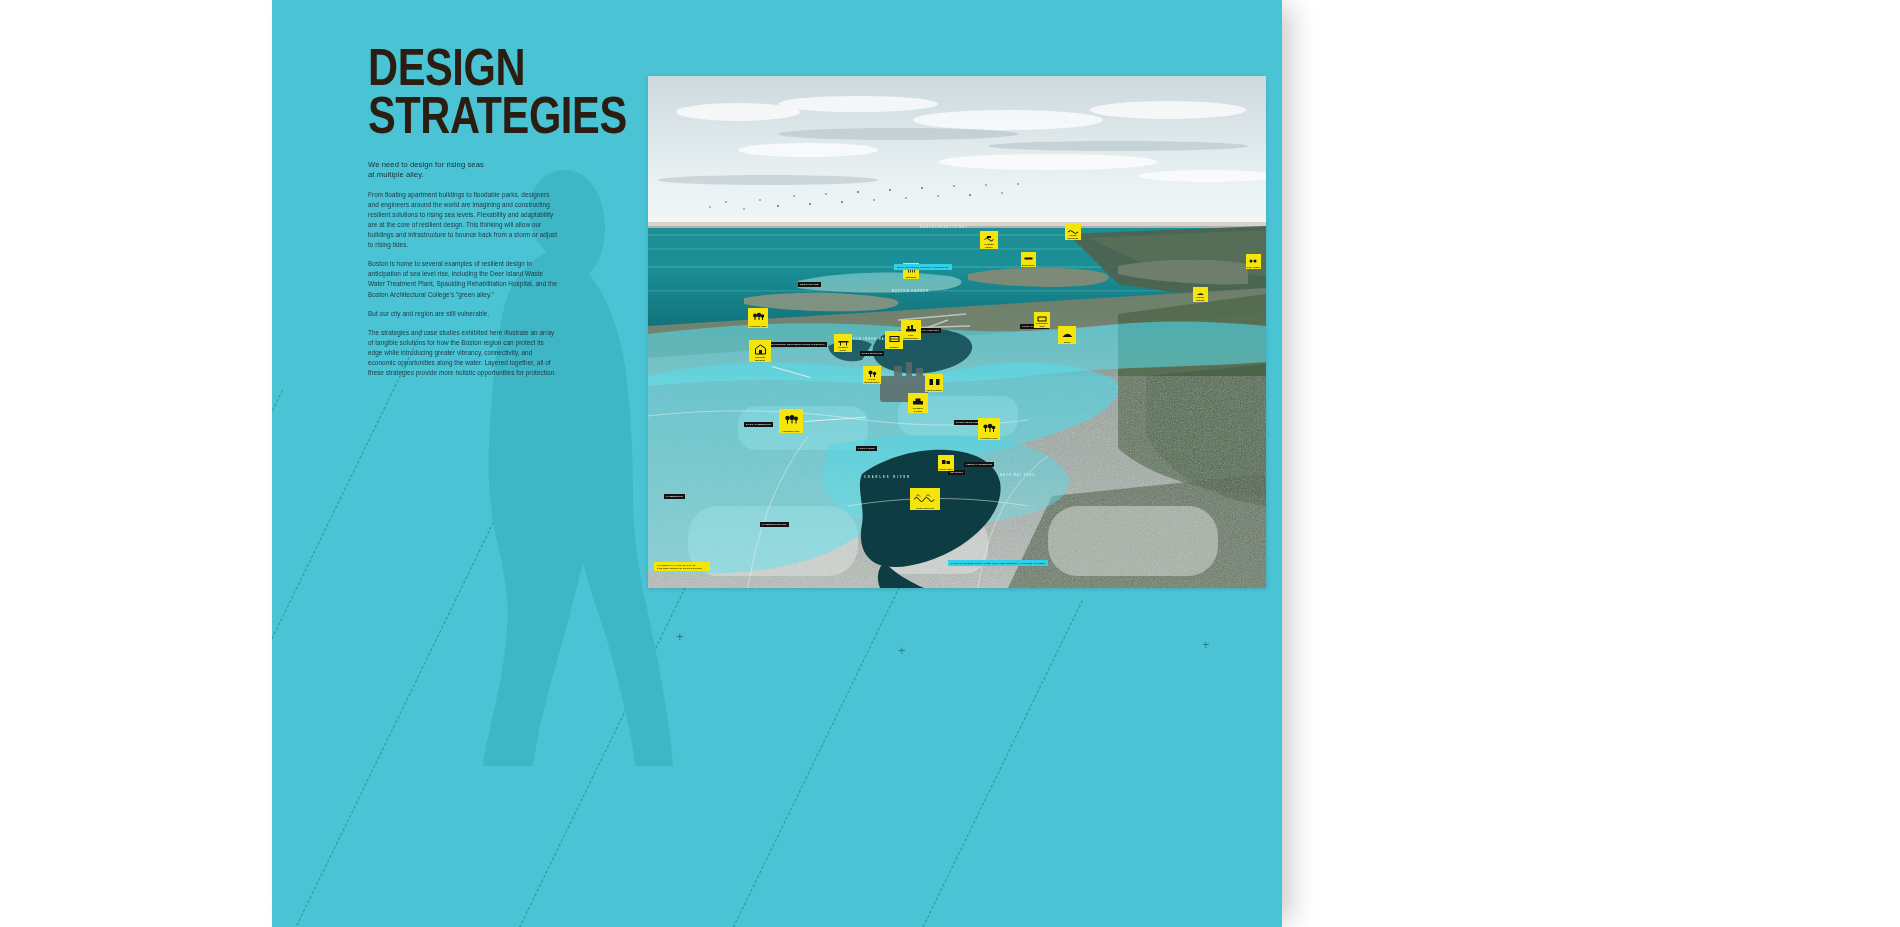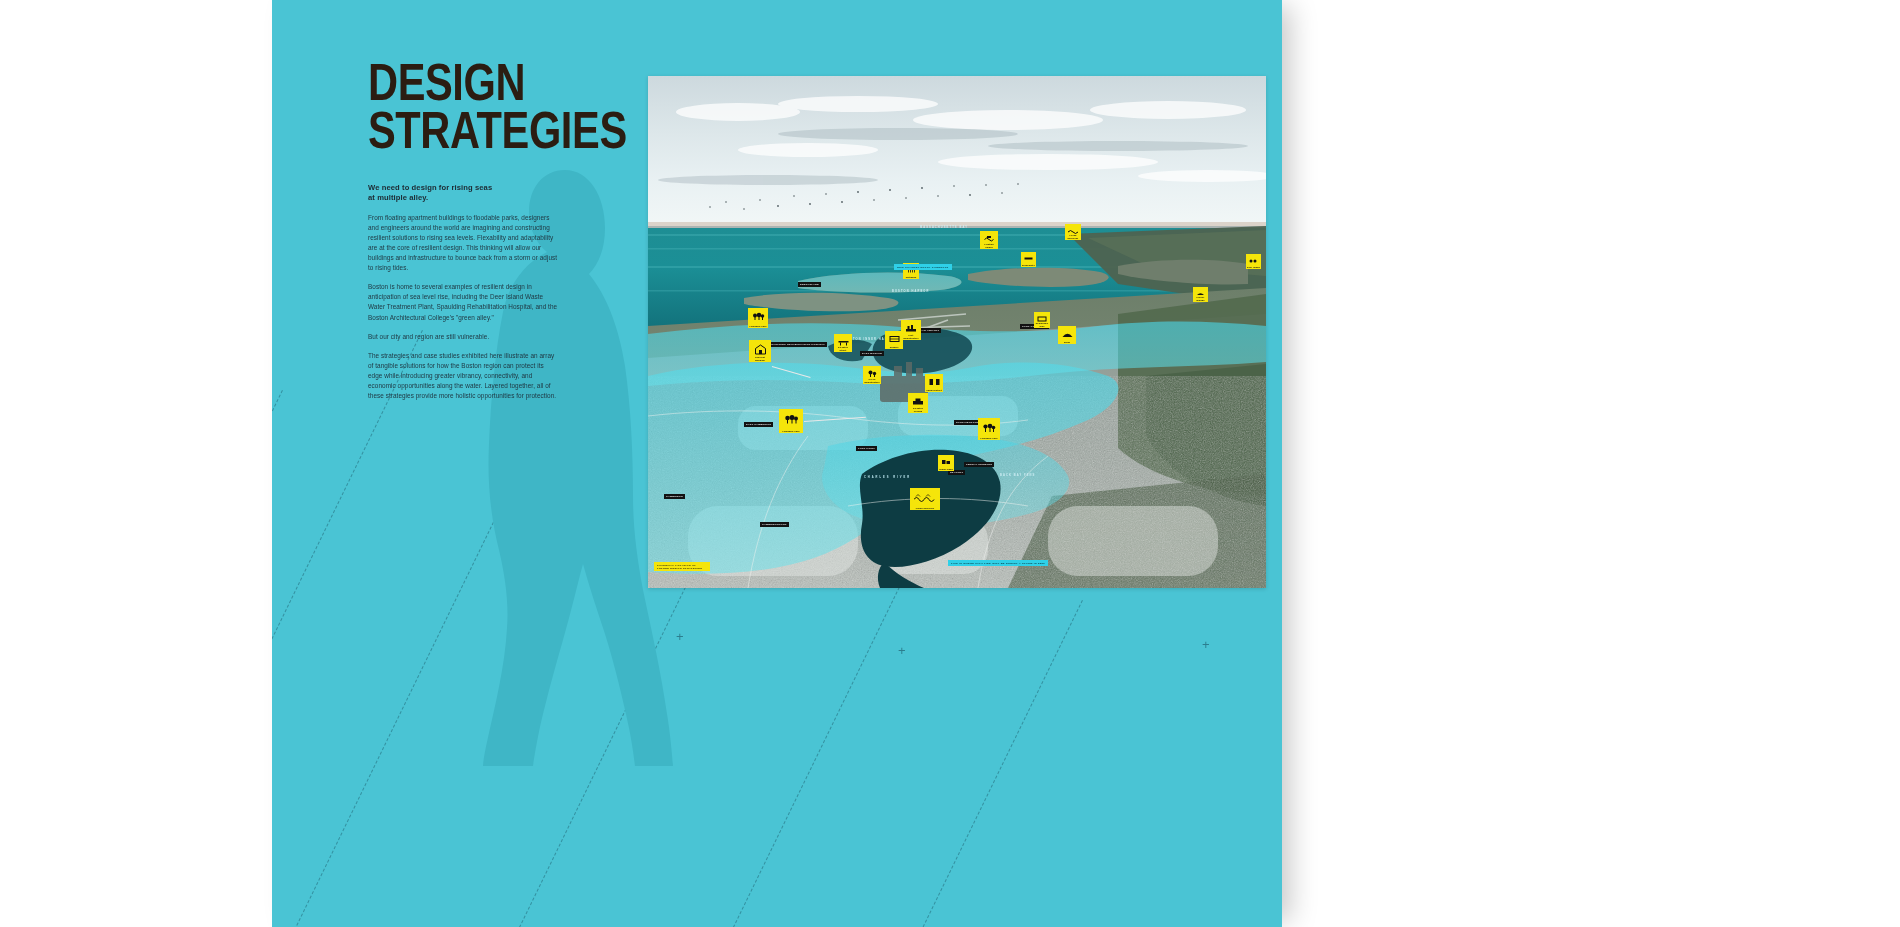--- a/index.html
+++ b/index.html
@@ -19,28 +19,28 @@
   .dashline { position:absolute; border-left:1px dashed rgba(20,70,85,0.40); height:1400px;
               transform-origin: top left; pointer-events:none; }
   .plus { position:absolute; color:rgba(20,70,85,0.55); font-size:13px; line-height:1;
           font-family:"Liberation Sans", sans-serif; }
 
   
   #silhouette { position:absolute; left:175px; top:166px; width:230px; height:600px;
                 opacity:1; pointer-events:none; }
 
   
-  #textcol { position:absolute; left:96px; top:59px; width:190px; z-index:6; }
+  #textcol { position:absolute; left:96px; top:44px; width:190px; z-index:6; }
 
   #title { font-family:"Liberation Sans", sans-serif; font-weight:700;
            font-size:52px; line-height:0.92; letter-spacing:-0.5px;
            color:#2b1d12; transform:scaleX(0.80); transform-origin:left top; }
   #title div { white-space:nowrap; }
 
-  #subhead { margin-top:28px; font-size:7.6px; line-height:1.38; font-weight:700;
+  #subhead { margin-top:20px; font-size:7.6px; line-height:1.38; font-weight:400;
              color:#1d2a33; letter-spacing:0.1px; }
 
   .para { margin-top:9px; font-size:6.4px; line-height:1.58; color:#1f3641;
           letter-spacing:0.05px; }
 
   
   #map { position:absolute; left:376px; top:76px; width:618px; height:512px;
          overflow:hidden; background:#0d4a55; z-index:5;
          box-shadow:0 1px 4px rgba(0,0,0,0.15); }
   #mapsvg { display:block; width:618px; height:512px; }

